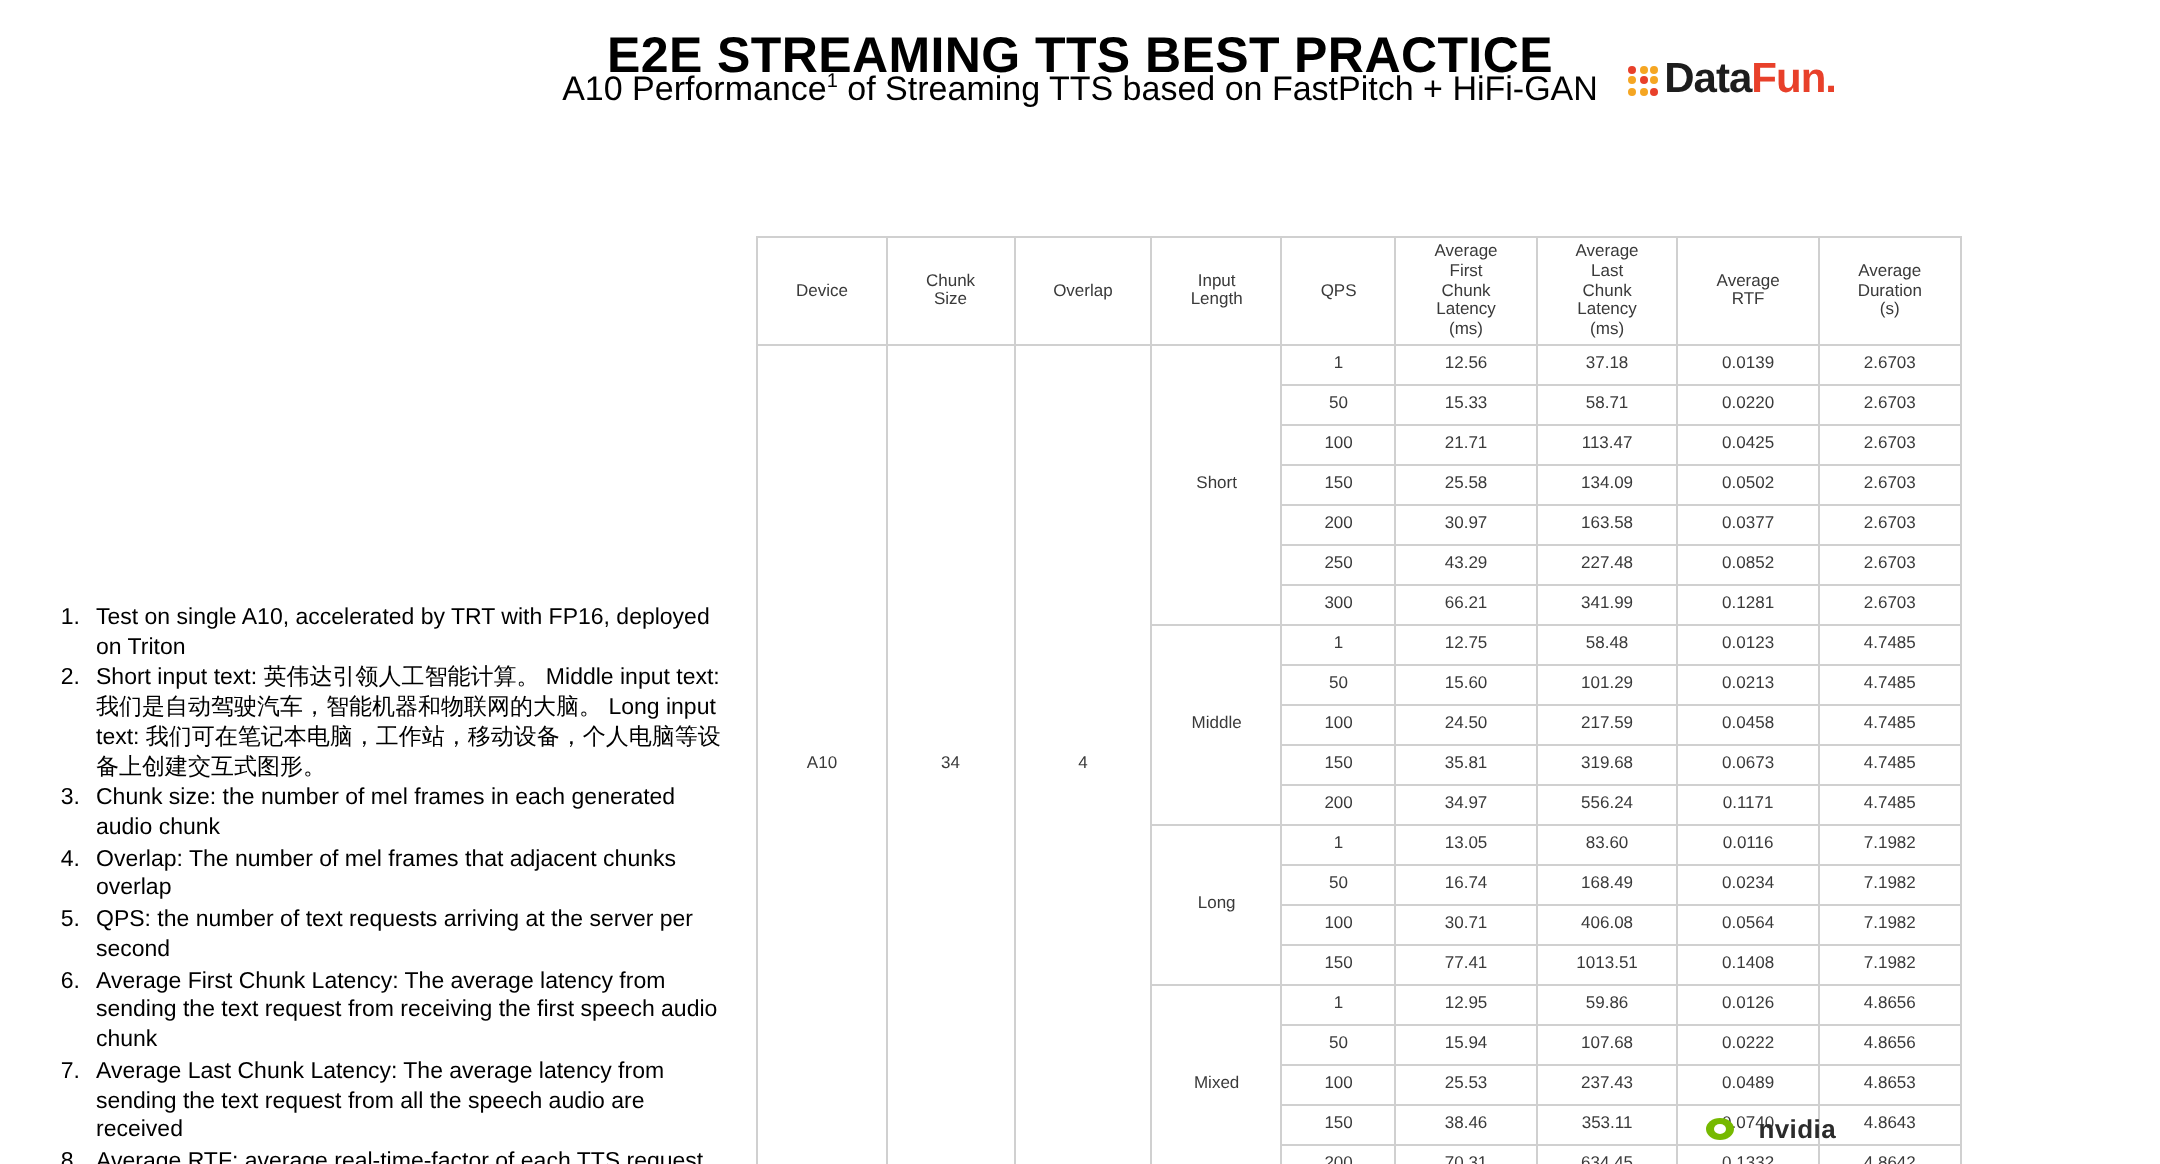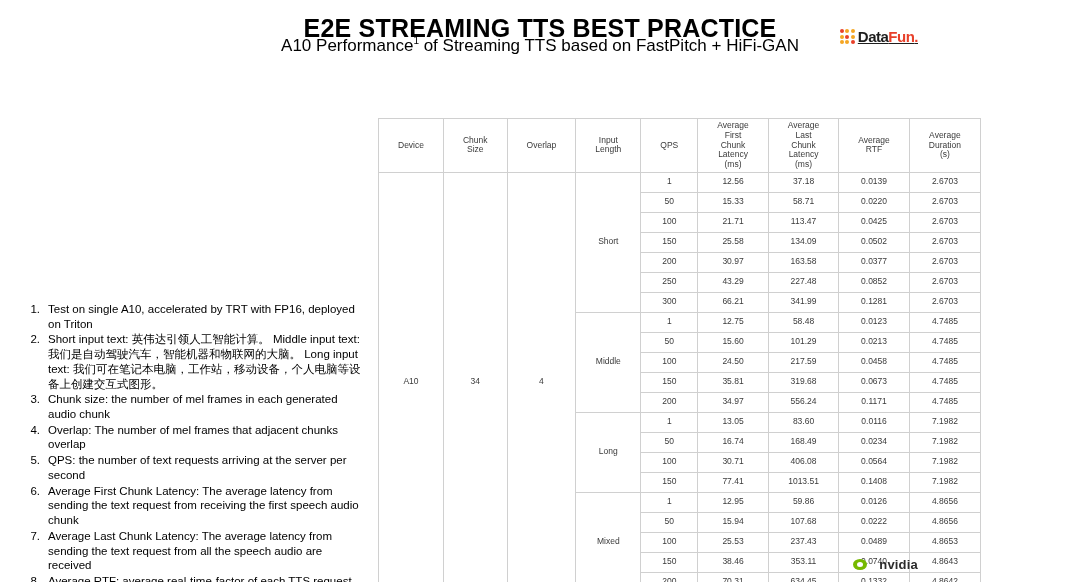--- a/index.html
+++ b/index.html
@@ -61,25 +61,24 @@
   }
   .logo-dots i {
     display: block;
     width: 4px;
     height: 4px;
     border-radius: 50%;
     background: #f5a623;
   }
   .logo-dots i.red { background: #e8402a; }
   .logo-text {
-    font-size: 15px;
+    font-size: 21px;
     font-weight: bold;
     color: #1d1d1d;
     letter-spacing: -0.5px;
-    text-decoration: underline;
   }
   .logo-text .accent { color: #e8402a; }
   
   .notes {
     position: absolute;
     left: 26px;
     top: 302px;
     width: 340px;
     font-size: 11.5px;
     line-height: 1.28;

